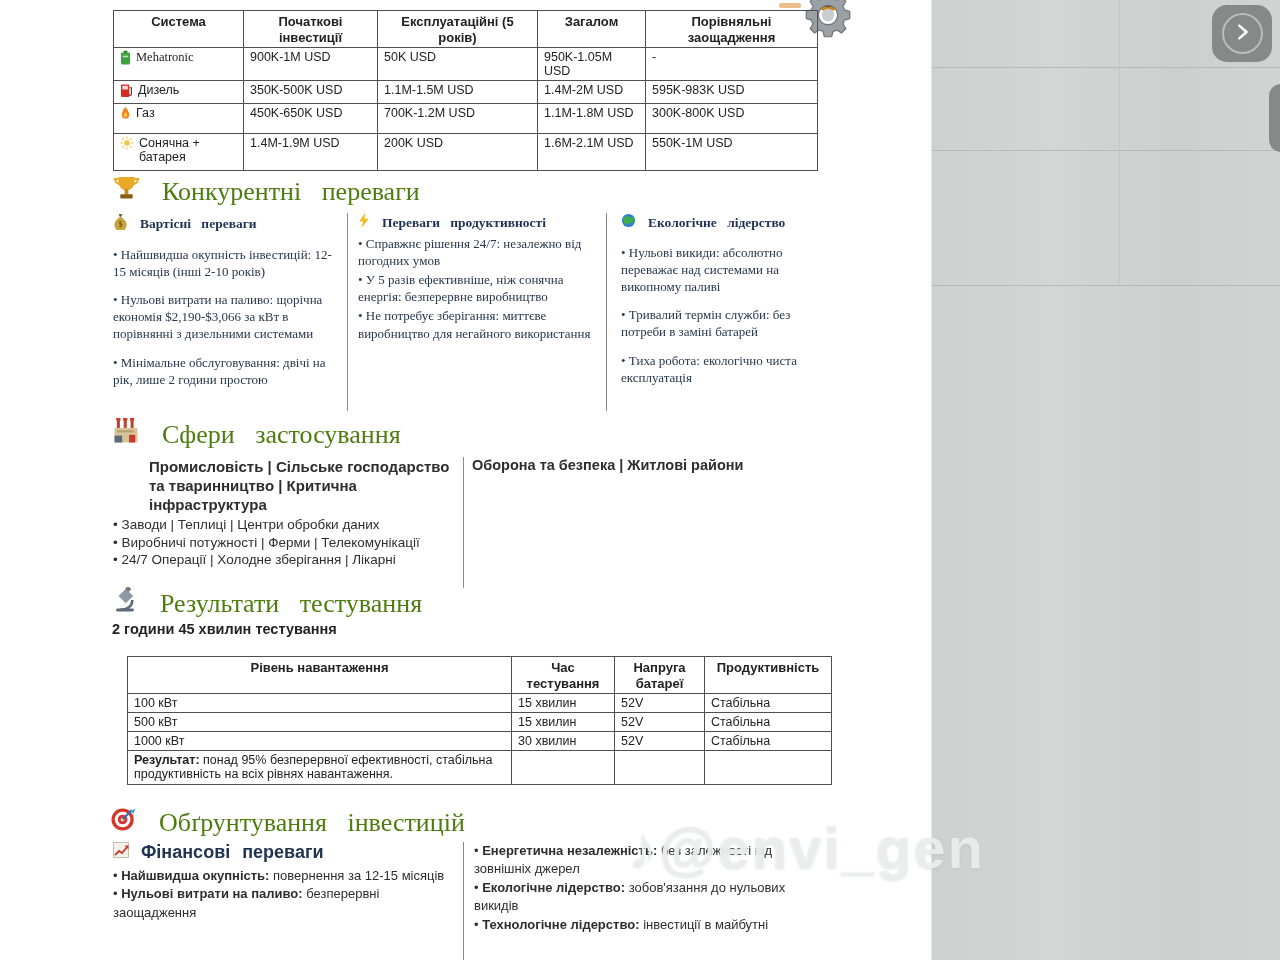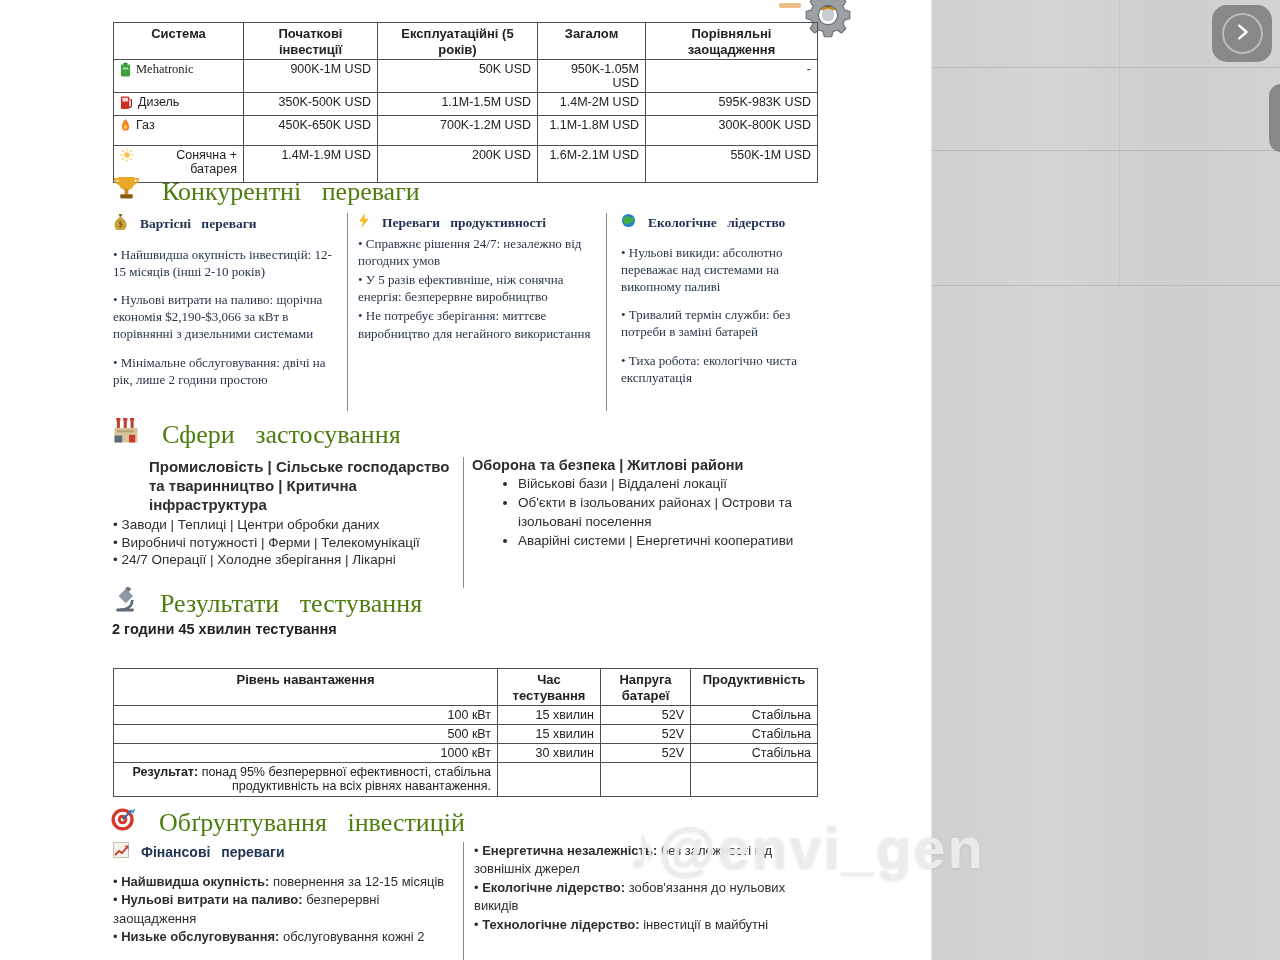--- a/index.html
+++ b/index.html
@@ -31,28 +31,28 @@
   }
   .partial-btn {
     position:absolute; left:1269px; top:84px; width:26px; height:68px;
     border-radius:12px; background:rgba(118,121,119,.82);
   }
   
   .gear-wrap { position:absolute; left:799px; top:-14px; width:58px; height:52px; }
   .orange-smudge { position:absolute; left:779px; top:3px; width:22px; height:5px;
     background:#e08a2d; opacity:.55; border-radius:2px; filter:blur(.5px); }
   
-  table { border-collapse: collapse; table-layout: fixed; margin-top: 12px; }
+  table { border-collapse: collapse; table-layout: fixed; }
   .dtable { position:absolute; font-family:"Liberation Sans", sans-serif; font-size:12.5px; color:#222; }
-  .dtable th, .dtable td { border:1px solid #4f4f4f; padding:2px 6px; vertical-align:top; text-align:right; }
+  .dtable th, .dtable td { border:1px solid #4f4f4f; padding:2px 6px; vertical-align:top; text-align:left; }
   .dtable th { font-weight:bold; text-align:center; font-size:13px; line-height:1.2; padding-top:3px; }
   .cmp { left:113px; top:10px; width:704px; }
   .sys-cell { display:flex; align-items:flex-start; gap:5px; }
   .sys-name { font-family:"Liberation Serif", serif; }
-  .tst { left:113px; top:656px; width:704px; }
+  .tst { left:127px; top:656px; width:704px; }
   .tst td { font-size:12.5px; }
   
   .sec-head {
     position:absolute; display:flex; align-items:center; gap:22px;
     color:#4d7c0f; font-size:26px; word-spacing:14px; font-weight:normal;
   }
   .sub-head {
     display:flex; align-items:center; gap:12px;
     color:#1e3252; font-weight:bold; font-size:13.5px; word-spacing:7px;
   }
@@ -76,21 +76,21 @@
   .apps-right .hdr { font-weight:bold; font-size:14.5px; margin-bottom:2px; }
   .apps-right ul { list-style:disc; padding-left:46px; font-size:13.5px; line-height:1.4; }
   
   .test-subtitle { position:absolute; left:112px; top:621px;
     font-family:"Liberation Sans", sans-serif; font-weight:bold; font-size:14.5px; color:#232323; }
   
   .invest { position:absolute; left:113px; top:842px; width:706px; height:118px; display:flex;
     font-family:"Liberation Sans", sans-serif; color:#2e2e2e; }
   .inv-left { width:350px; padding-right:8px; }
   .inv-right { flex:1; border-left:1px solid #8a8a8a; padding-left:10px; }
-  .invest .sub-head { font-size:14px; margin-bottom:12px; }
+  .invest .sub-head { font-size:18px; margin-bottom:4px; }
   .inv-item { font-size:13px; line-height:1.42; }
   .inv-item::before { content:"• "; }
   .inv-item .b { font-weight:bold; }
   
   .watermark {
     position:absolute; left:628px; top:814px;
     font-family:"Liberation Sans", sans-serif; font-weight:bold;
     font-size:58px; letter-spacing:2px;
     color:rgba(236,238,237,.92);
     text-shadow:0 1px 3px rgba(170,172,171,.35);
@@ -293,25 +293,20 @@
 </div>
 <div class="apps">
   <div class="apps-left">
     <div class="hdr">Промисловість | Сільське господарство та тваринництво | Критична інфраструктура</div>
     <div class="item">Заводи | Теплиці | Центри обробки даних</div>
     <div class="item">Виробничі потужності | Ферми | Телекомунікації</div>
     <div class="item">24/7 Операції | Холодне зберігання | Лікарні</div>
   </div>
   <div class="apps-right">
     <div class="hdr">Оборона та безпека | Житлові райони</div>
-    <ul>
-      <li>Військові бази | Віддалені локації</li>
-      <li>Об'єкти в ізольованих районах | Острови та ізольовані поселення</li>
-      <li>Аварійні системи | Енергетичні кооперативи</li>
-    </ul>
   </div>
 </div>
 
 <div class="sec-head" style="left:112px; top:587px;">
   <span class="icon">
     <svg width="26" height="26" viewBox="0 0 16 16">
         <path d="M8.5 1l4.5 4.5-4.5 4.5L4 5.5z" fill="#8d9aa5"></path>
         <rect x="8.5" y="0" width="3" height="2.4" rx="0.6" transform="rotate(45 10 1.2)" fill="#6b7884"></rect>
         <path d="M5 14c4.5 0 7.5-2.2 7.5-6" stroke="#5d6b77" stroke-width="1.6" fill="none"></path>
         <rect x="2.5" y="13.2" width="11" height="1.8" rx="0.9" fill="#5d6b77"></rect>
@@ -381,21 +376,20 @@
         <svg width="16" height="16" viewBox="0 0 16 16">
             <rect x="0.5" y="0.5" width="15" height="15" fill="#f6f2ea" stroke="#b9b2a4" stroke-width="0.8"></rect>
             <path d="M2 13l4-4 3 2 5.5-6.5" stroke="#c43a2f" stroke-width="1.8" fill="none"></path>
             <path d="M11.5 3.5h4v4z" fill="#c43a2f"></path>
           </svg>
       </span>
       <span>Фінансові переваги</span>
     </div>
     <div class="inv-item"><span class="b">Найшвидша окупність:</span> <span>повернення за 12-15 місяців</span></div>
     <div class="inv-item"><span class="b">Нульові витрати на паливо:</span> <span>безперервні заощадження</span></div>
-    <div class="inv-item"><span class="b">Низьке обслуговування:</span> <span>обслуговування кожні 2</span></div>
   </div>
   <div class="inv-right">
     <div class="inv-item"><span class="b">Енергетична незалежність:</span> <span>без залежності від зовнішніх джерел</span></div>
     <div class="inv-item"><span class="b">Екологічне лідерство:</span> <span>зобов'язання до нульових викидів</span></div>
     <div class="inv-item"><span class="b">Технологічне лідерство:</span> <span>інвестиції в майбутні</span></div>
   </div>
 </div>
 
 <div class="watermark"><span>♪</span><span>@envi_gen</span></div>
 

